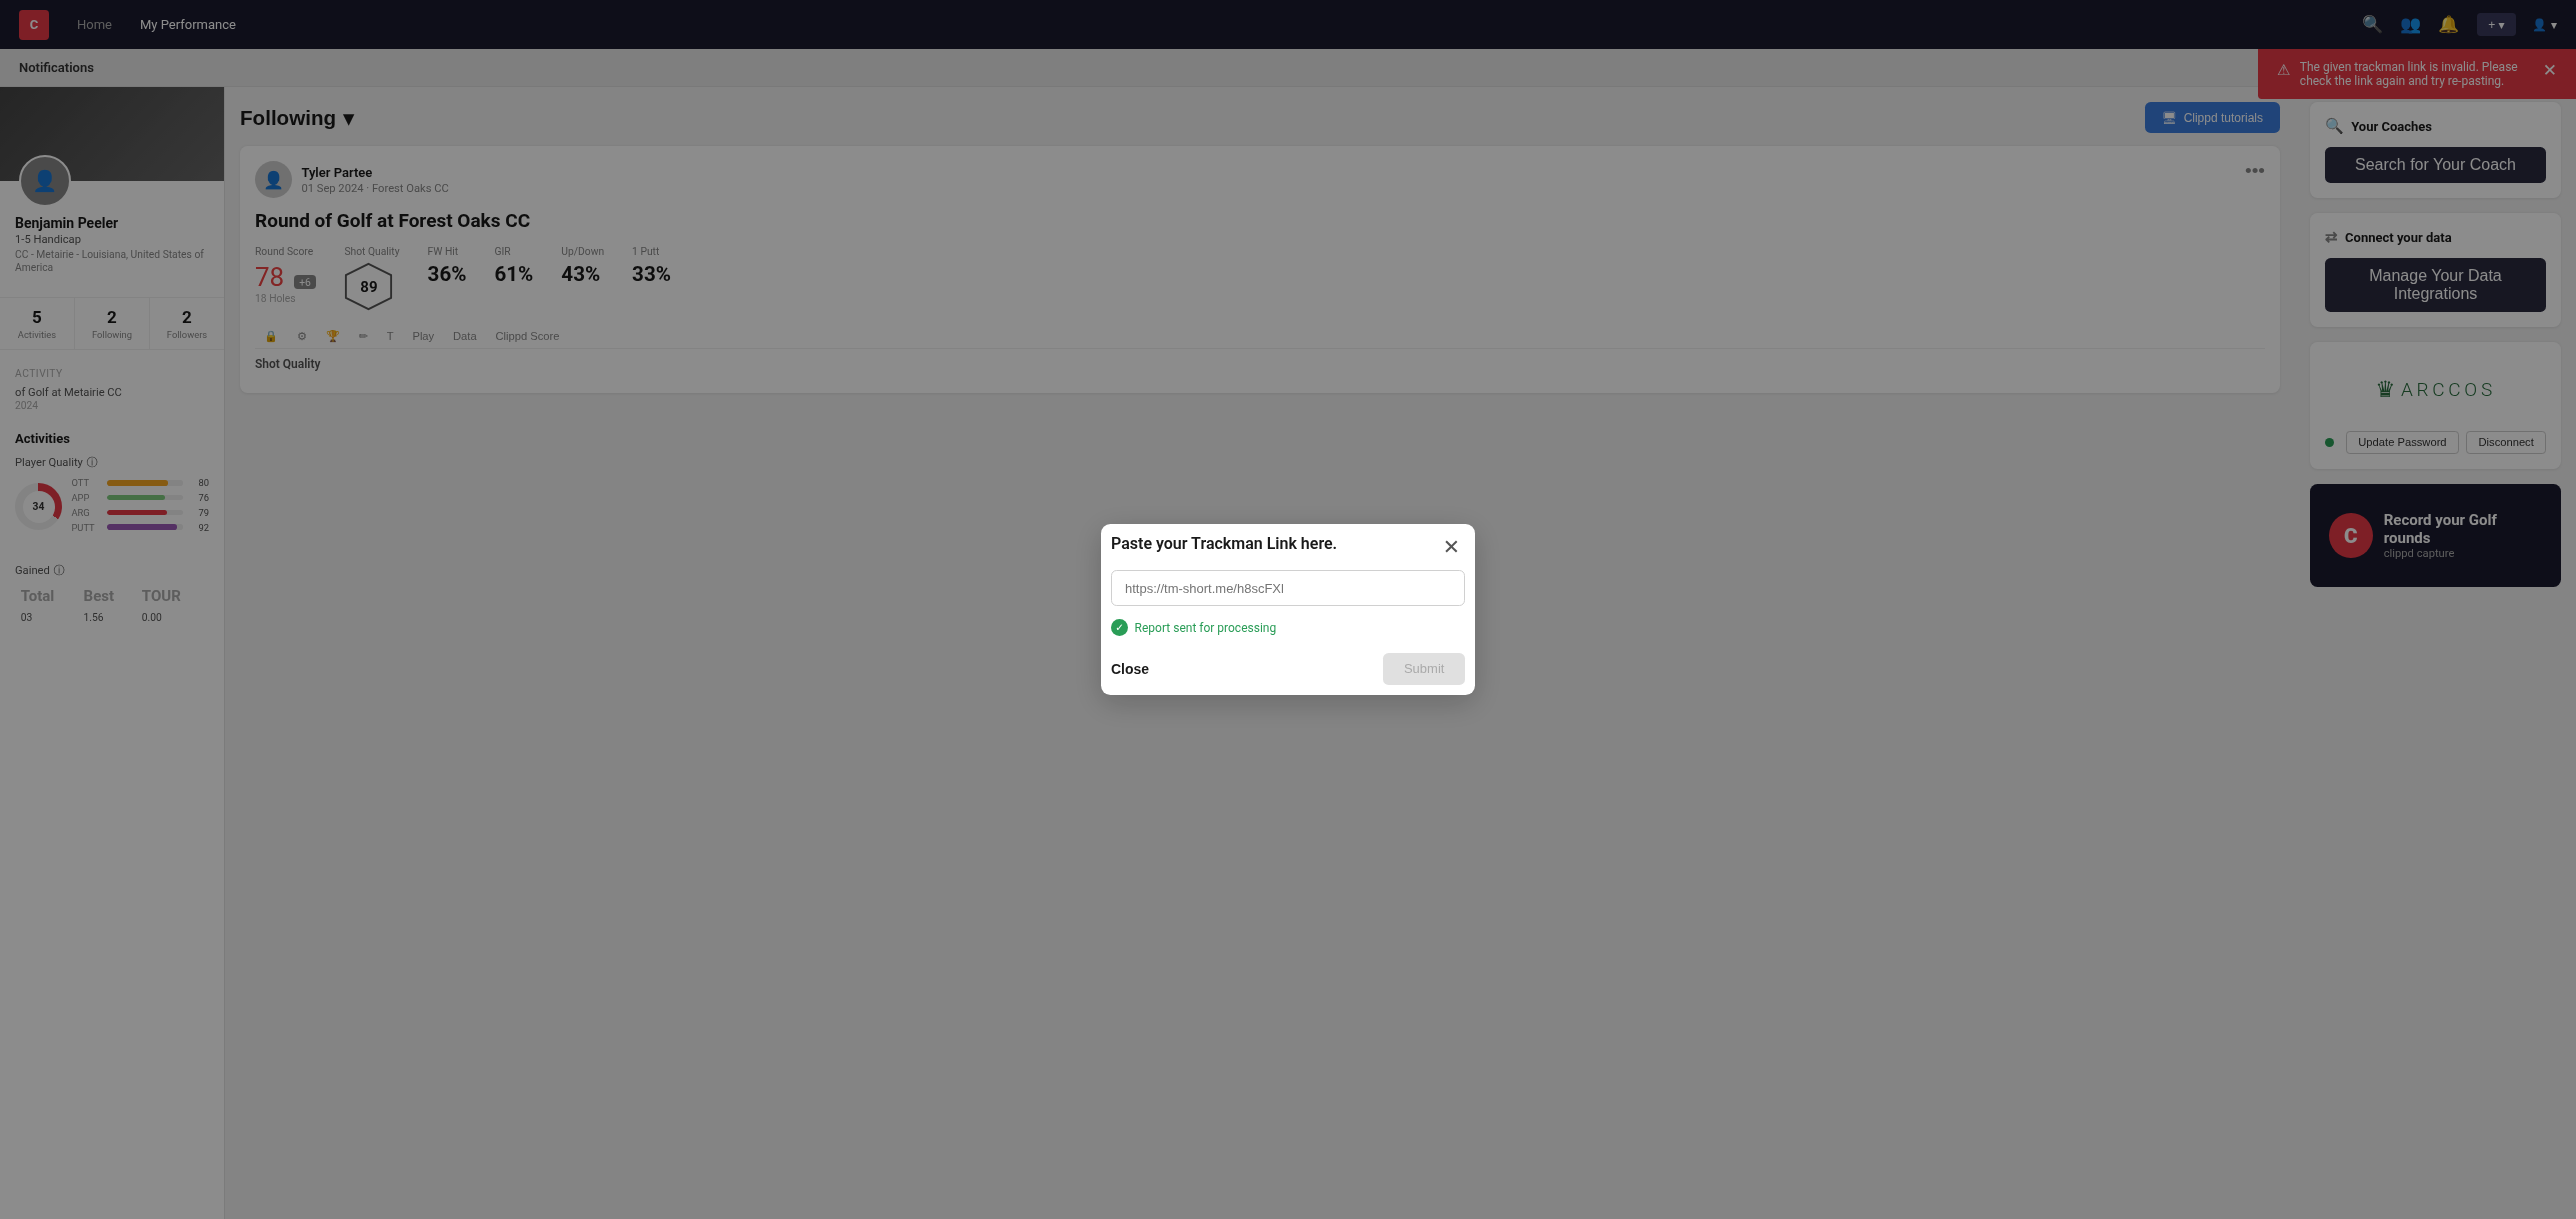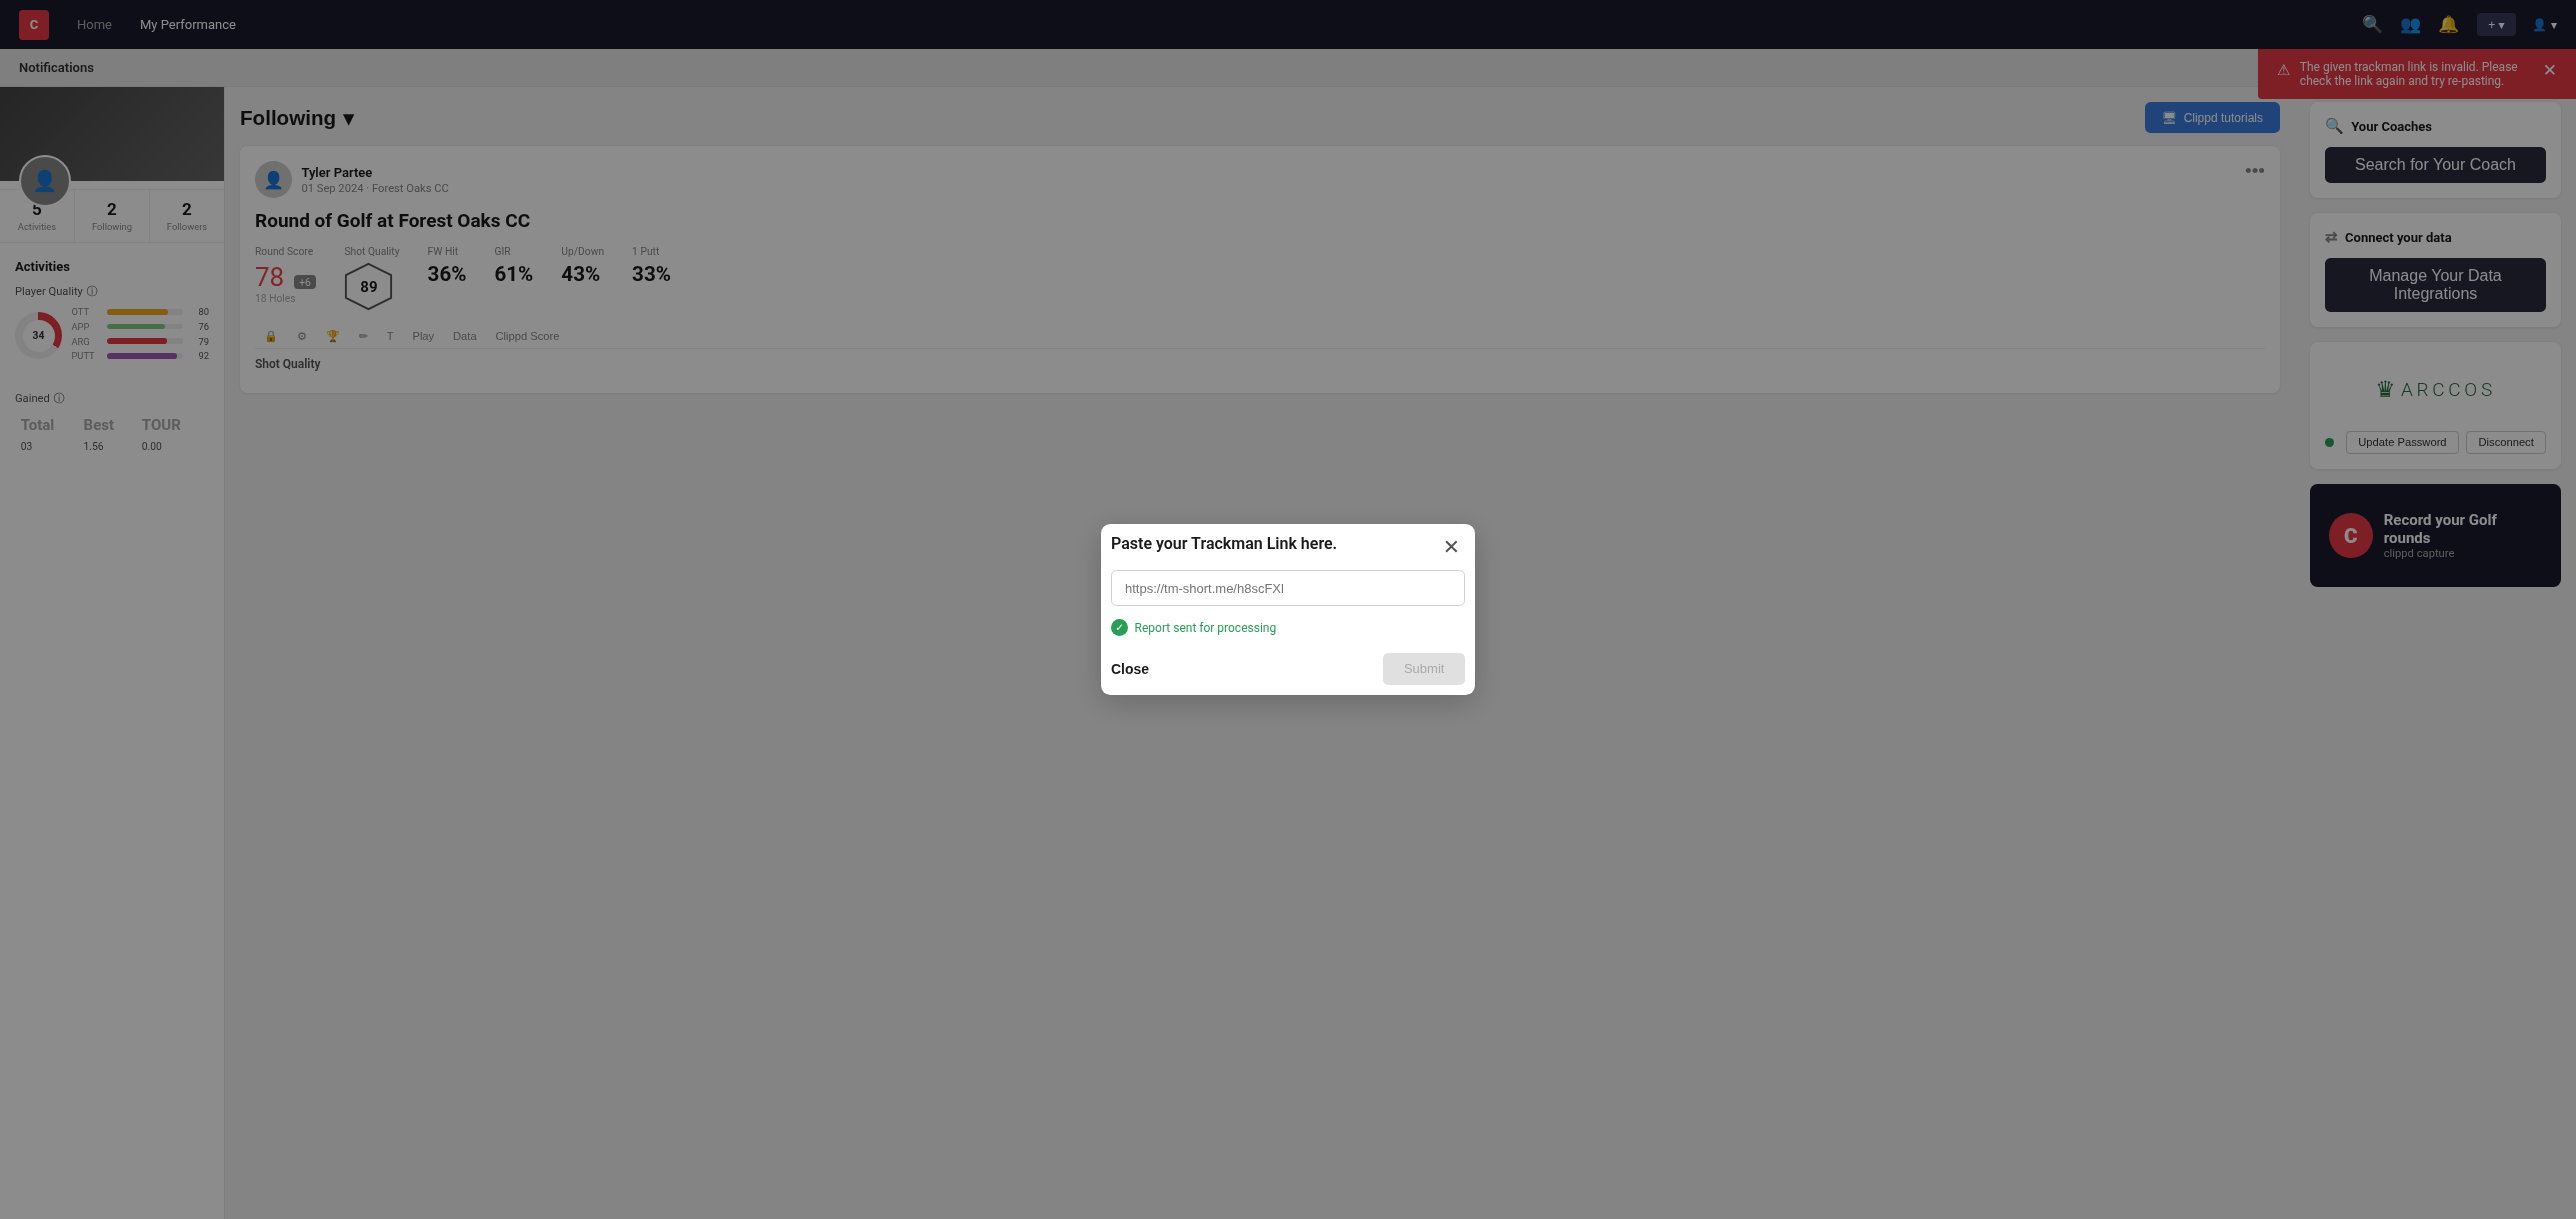--- a/index.html
+++ b/index.html
@@ -623,33 +623,45 @@
 
 <div class="main-layout">
 
   <aside class="left-sidebar">
     <div class="profile-header">
       <div class="profile-bg"></div>
       <div class="profile-avatar-wrapper">
         <div class="profile-avatar">👤</div>
       </div>
     </div>
+    <div class="profile-info">
+      <div class="profile-name">Benjamin Peeler</div>
+      <div class="profile-handicap">1-5 Handicap</div>
+      <div class="profile-location">CC - Metairie - Louisiana, United States of America</div>
+    </div>
     <div class="profile-stats">
       <div class="profile-stat">
         <div class="profile-stat-value">5</div>
         <div class="profile-stat-label">Activities</div>
       </div>
       <div class="profile-stat">
         <div class="profile-stat-value">2</div>
         <div class="profile-stat-label">Following</div>
       </div>
       <div class="profile-stat">
         <div class="profile-stat-value">2</div>
         <div class="profile-stat-label">Followers</div>
       </div>
+    </div>
+    <div class="activity-section">
+      <div class="activity-label">Activity</div>
+      <div class="activity-item">
+        <span>of Golf at Metairie CC</span>
+      </div>
+      <div class="activity-date">2024</div>
     </div>
     <div class="performance-section">
       <div class="performance-label">Activities</div>
       <div class="player-quality-label">
         <span>Player Quality</span>
         <span>ⓘ</span>
       </div>
       <div class="donut-row">
         <div class="donut-chart">
           <div class="donut-inner">

